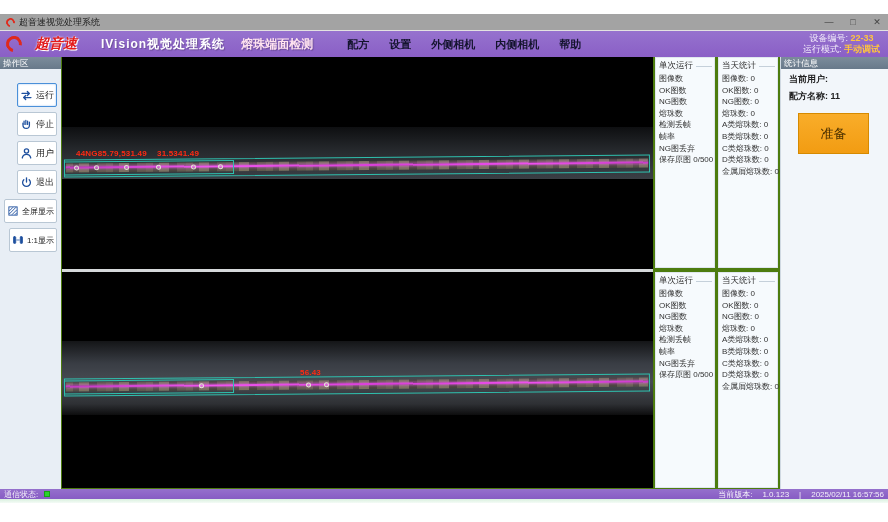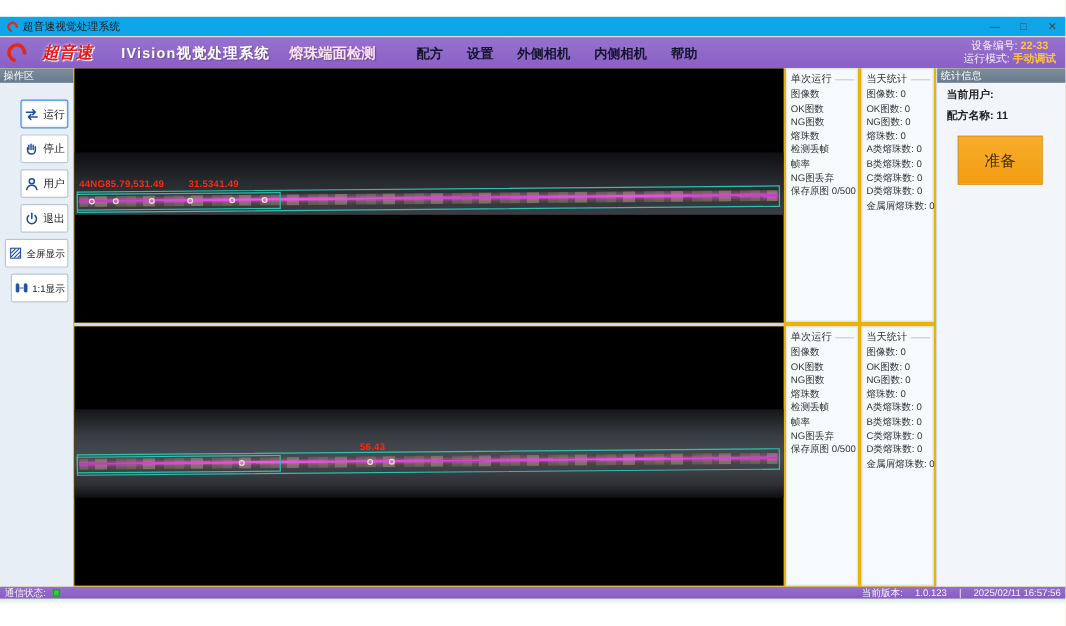--- a/index.html
+++ b/index.html
@@ -1,21 +1,21 @@
 <!DOCTYPE html>
 <html><head>
 <meta charset="utf-8">
 <style>
   * { margin:0; padding:0; box-sizing:border-box; }
   body { font-family:"Liberation Sans","DejaVu Sans",sans-serif; background:#fff; }
   .screen { position:relative; width:888px; height:522px; background:#fff; overflow:hidden; }
 
   
   .os-titlebar { position:absolute; top:14px; left:0; width:888px; height:17px;
-    background:#0ea5e9; display:flex; align-items:center; padding:0 6px;
+    background:#a3a3a3; display:flex; align-items:center; padding:0 6px;
     font-size:9px; color:#222; border-bottom:1px solid #e3e2e1; }
   .swirl { display:inline-block; border-radius:50%; border:2px solid #e0291c;
     border-bottom-color:transparent; transform:rotate(-35deg); }
   .swirl.small { width:9px; height:9px; margin-right:4px; }
   .win-controls { margin-left:auto; display:flex; gap:14px; color:#444; font-size:9px; }
   .win-controls span { cursor:default; width:10px; text-align:center; }
 
   
   .header { position:absolute; top:31px; left:0; width:888px; height:26px;
     background:linear-gradient(180deg,#9672ce 0%,#8a5fc6 100%); display:flex; align-items:center; }
@@ -27,21 +27,21 @@
     text-shadow:1px 1px 1px rgba(0,0,0,.25); }
   .subtitle { color:#ffe3f0; font-weight:bold; font-size:12px; margin-left:16px;
     text-shadow:1px 1px 1px rgba(0,0,0,.25); }
   .menu { display:flex; gap:20px; margin-left:34px; font-size:11px; font-weight:bold; color:#14142e; }
   .menu span { cursor:default; }
   .devinfo { margin-left:auto; margin-right:8px; text-align:center; line-height:11px; font-size:9px; }
   .devinfo .lbl { color:#f2ecfa; }
   .devinfo .val { color:#ffc53d; font-weight:bold; }
 
   
-  .main { position:absolute; top:57px; left:0; width:888px; height:432px; background:#eab308; }
+  .main { position:absolute; top:57px; left:0; width:888px; height:432px; background:#4d7c0f; }
 
   
   .sidebar { position:absolute; left:0; top:0; width:61px; height:432px; background:#e8eef5; }
   .panel-header { height:12px; background:linear-gradient(180deg,#7c8c9b,#68798a); color:#fff;
     font-size:8.5px; line-height:12px; padding-left:3px; }
   .sbtns { position:absolute; top:26px; left:4px; width:53px; display:flex; flex-direction:column; gap:5px;align-items:flex-end; }
   .sbtn { display:flex; align-items:center; gap:3px; height:24px; background:#fff;
     border:1px solid #b9c7d4; border-radius:2px; padding:0 2px; font-size:9px; color:#222;
     white-space:nowrap; cursor:default; }
   .sbtn.active { border-color:#4a90d9; box-shadow:inset 0 0 2px #9cc3ef; }
@@ -202,21 +202,21 @@
           </svg>
           <span class="small-label">1:1显示</span>
         </div>
       </div>
     </aside>
 
     <div class="viewport">
 
       <div class="cam cam-top">
         <div class="band band-top"></div>
-        <span class="anno" style="left:4px; top:92px;">44NG85.79,531.49</span>
+        <span class="anno" style="left:14px; top:92px;">44NG85.79,531.49</span>
         <span class="anno" style="left:95px; top:92px;">31.5341.49</span>
         <div class="strip" style="top:100px;">
           <div class="strip-tex">
             <div class="weld-line"></div>
             <span class="bead-dot" style="left:8px;"></span>
             <span class="bead-dot" style="left:28px;"></span>
             <span class="bead-dot" style="left:58px;"></span>
             <span class="bead-dot" style="left:90px;"></span>
             <span class="bead-dot" style="left:125px;"></span>
             <span class="bead-dot" style="left:152px;"></span>

